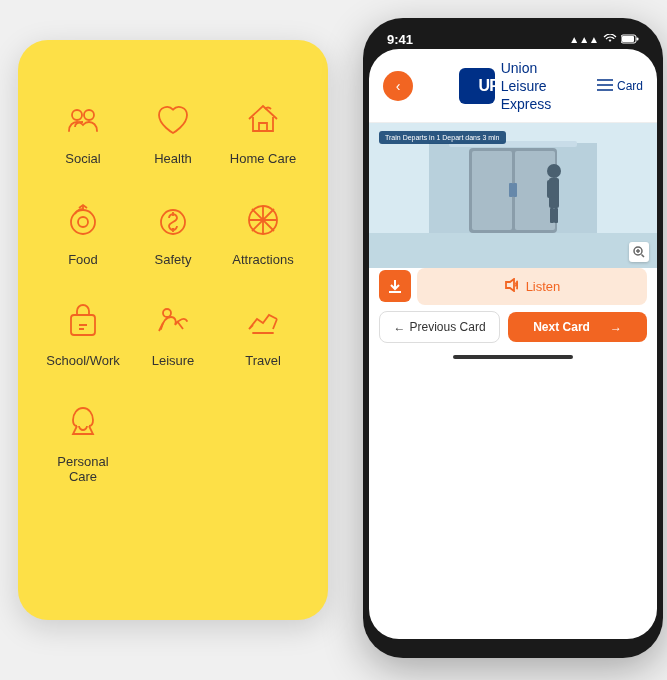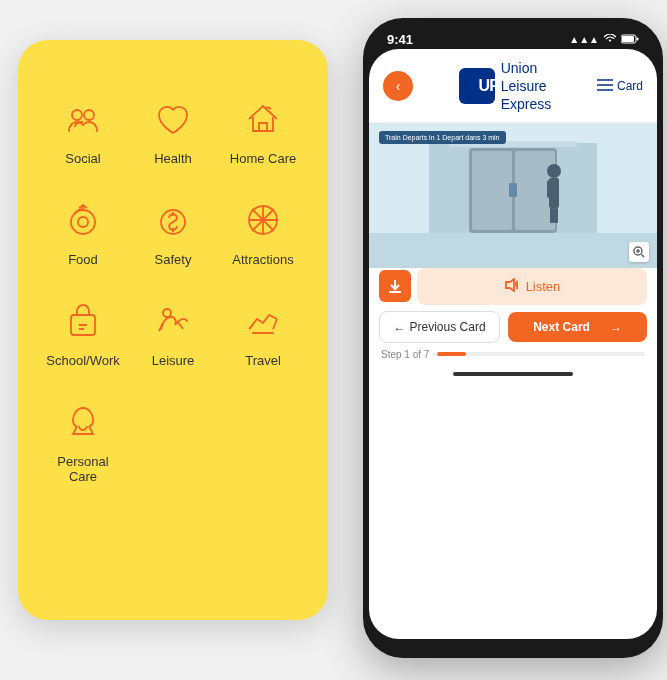--- a/index.html
+++ b/index.html
@@ -569,23 +569,17 @@
         <button class="prev-btn">
           <span>←</span>
           <span>Previous Card</span>
         </button>
         <button class="next-btn">
           <span>Next Card</span>
           <span>→</span>
         </button>
       </div>
 
-      <div class="progress-row">
-        <span class="progress-label">Step 1 of 7</span>
-        <div class="progress-bar-bg">
-          <div class="progress-bar-fill" style="width: 14%;"></div>
-        </div>
-      </div>
     </div>
 
     <div class="home-indicator"></div>
   </div>
 </div>
 
 </body></html>

